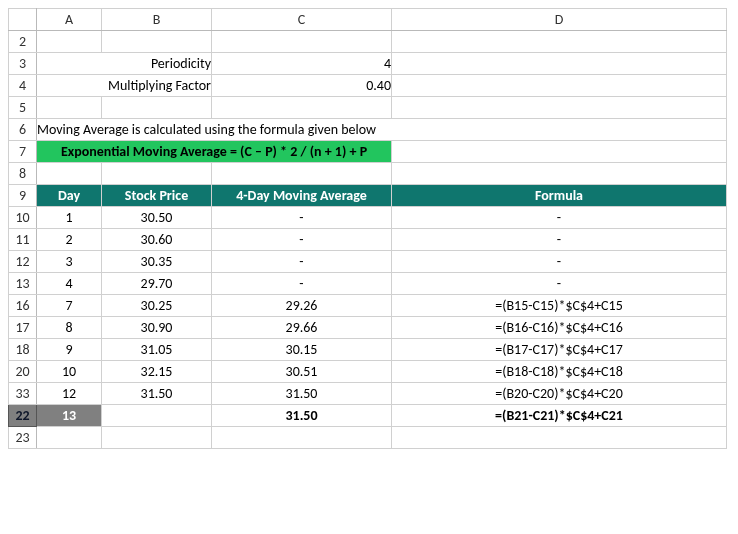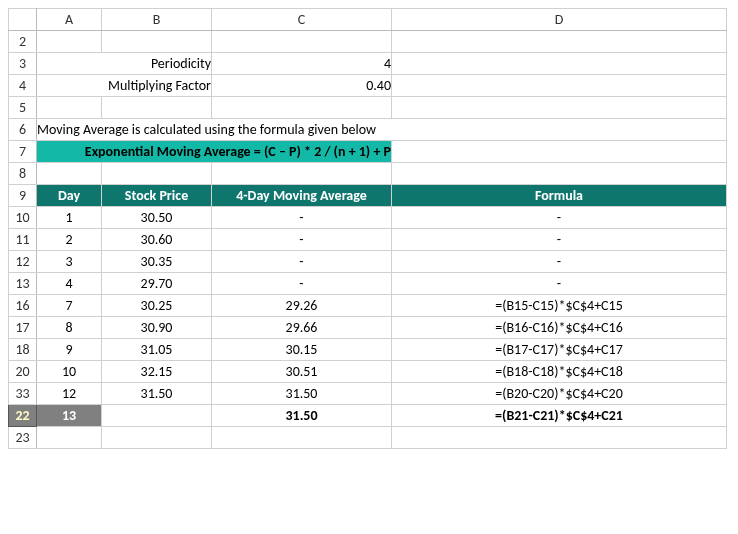--- a/index.html
+++ b/index.html
@@ -41,21 +41,21 @@
   }
   table.sheet td.rowhead {
     background: #fff;
     text-align: center;
     color: #333;
     font-weight: 400;
     border-right: 1px solid #b9b9b9;
   }
   table.sheet td.rowhead-sel {
     background: #808080;
-    color: #fef9c3;
+    color: #0f172a;
     font-weight: 700;
     text-align: center;
     border: 1px solid #555;
   }
   td.cell { padding: 0 4px; }
   td.center { text-align: center; }
   td.left { text-align: left; }
 
   
   td.box-t { border-top: 1px solid #000; }
@@ -73,23 +73,23 @@
   }
   
   td.tbl {
     border: 1px solid #000;
     text-align: center;
   }
   
   td.note { white-space: nowrap; }
   
   td.hl {
-    background: #14b8a6;
+    background: #22c55e;
     font-weight: 700;
-    text-align: right;
+    text-align: center;
     padding: 0 4px;
   }
   
   td.red-t { border-top: 2.5px solid #ff0000; }
   td.red-b { border-bottom: 2.5px solid #ff0000; }
   td.red-l { border-left: 2.5px solid #ff0000; }
   td.red-r { border-right: 2.5px solid #ff0000; }
   td.bold { font-weight: 700; }
 </style>
 </head>

